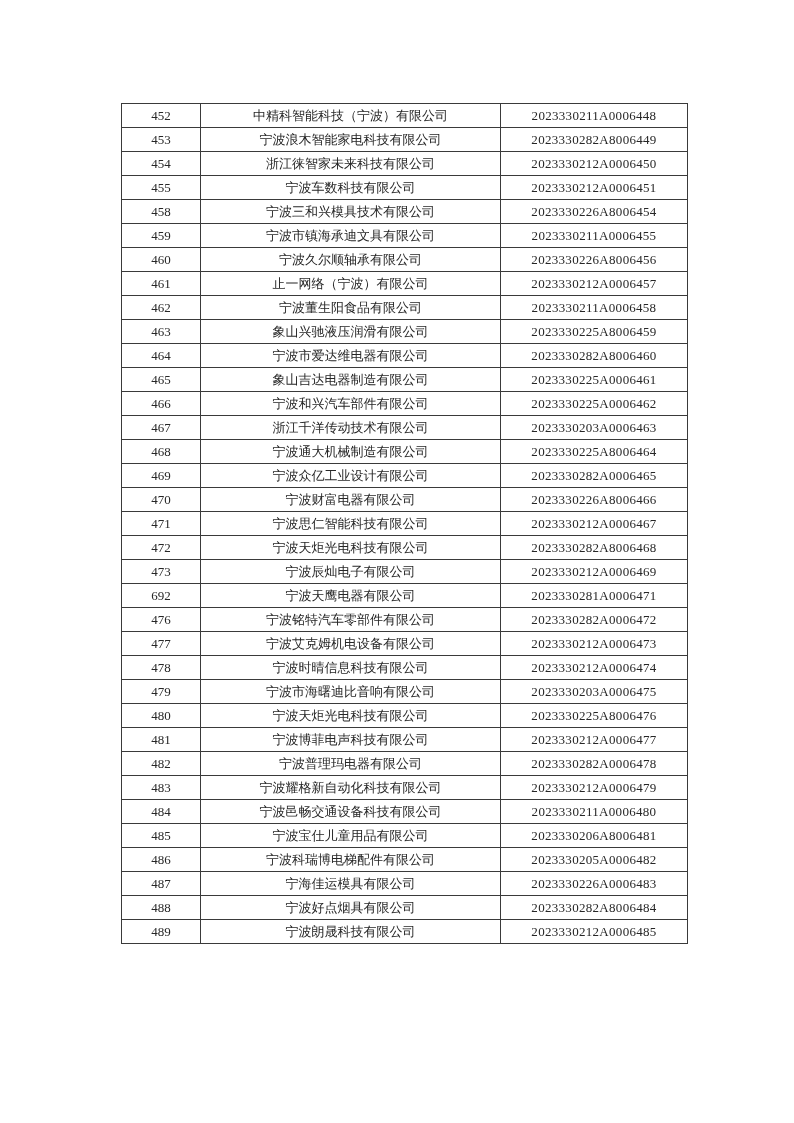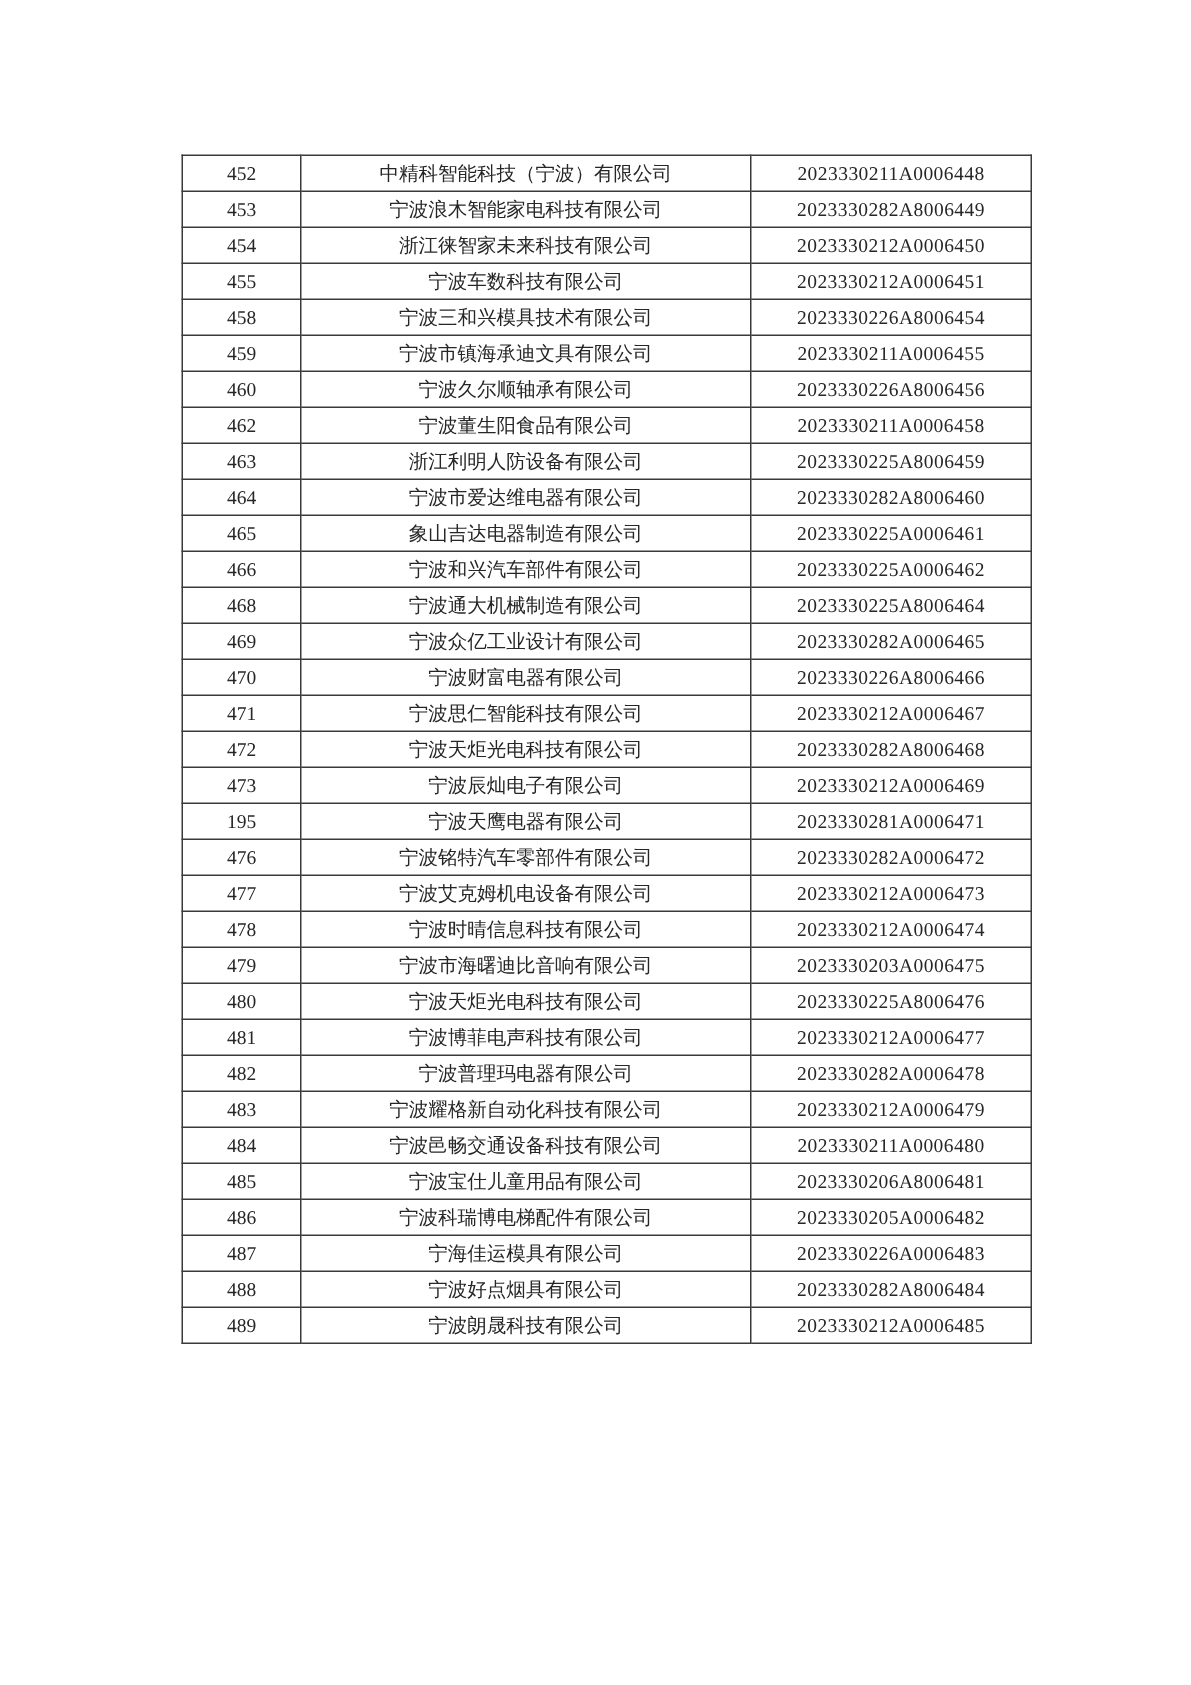--- a/index.html
+++ b/index.html
@@ -82,45 +82,55 @@
           <td>459</td>
           <td>宁波市镇海承迪文具有限公司</td>
           <td class="cell-code">2023330211A0006455</td>
         </tr>
         <tr>
           <td>460</td>
           <td>宁波久尔顺轴承有限公司</td>
           <td class="cell-code">2023330226A8006456</td>
         </tr>
         <tr>
+          <td>461</td>
+          <td>止一网络（宁波）有限公司</td>
+          <td class="cell-code">2023330212A0006457</td>
+        </tr>
+        <tr>
           <td>462</td>
           <td>宁波董生阳食品有限公司</td>
           <td class="cell-code">2023330211A0006458</td>
         </tr>
         <tr>
           <td>463</td>
-          <td>浙江利明人防设备有限公司</td>
+          <td>象山兴驰液压润滑有限公司</td>
           <td class="cell-code">2023330225A8006459</td>
         </tr>
         <tr>
           <td>464</td>
           <td>宁波市爱达维电器有限公司</td>
           <td class="cell-code">2023330282A8006460</td>
         </tr>
         <tr>
           <td>465</td>
           <td>象山吉达电器制造有限公司</td>
           <td class="cell-code">2023330225A0006461</td>
         </tr>
         <tr>
           <td>466</td>
           <td>宁波和兴汽车部件有限公司</td>
           <td class="cell-code">2023330225A0006462</td>
         </tr>
         <tr>
+          <td>467</td>
+          <td>浙江千洋传动技术有限公司</td>
+          <td class="cell-code">2023330203A0006463</td>
+        </tr>
+        <tr>
           <td>468</td>
           <td>宁波通大机械制造有限公司</td>
           <td class="cell-code">2023330225A8006464</td>
         </tr>
         <tr>
           <td>469</td>
           <td>宁波众亿工业设计有限公司</td>
           <td class="cell-code">2023330282A0006465</td>
         </tr>
         <tr>
@@ -137,21 +147,21 @@
           <td>472</td>
           <td>宁波天炬光电科技有限公司</td>
           <td class="cell-code">2023330282A8006468</td>
         </tr>
         <tr>
           <td>473</td>
           <td>宁波辰灿电子有限公司</td>
           <td class="cell-code">2023330212A0006469</td>
         </tr>
         <tr>
-          <td>195</td>
+          <td>692</td>
           <td>宁波天鹰电器有限公司</td>
           <td class="cell-code">2023330281A0006471</td>
         </tr>
         <tr>
           <td>476</td>
           <td>宁波铭特汽车零部件有限公司</td>
           <td class="cell-code">2023330282A0006472</td>
         </tr>
         <tr>
           <td>477</td>

